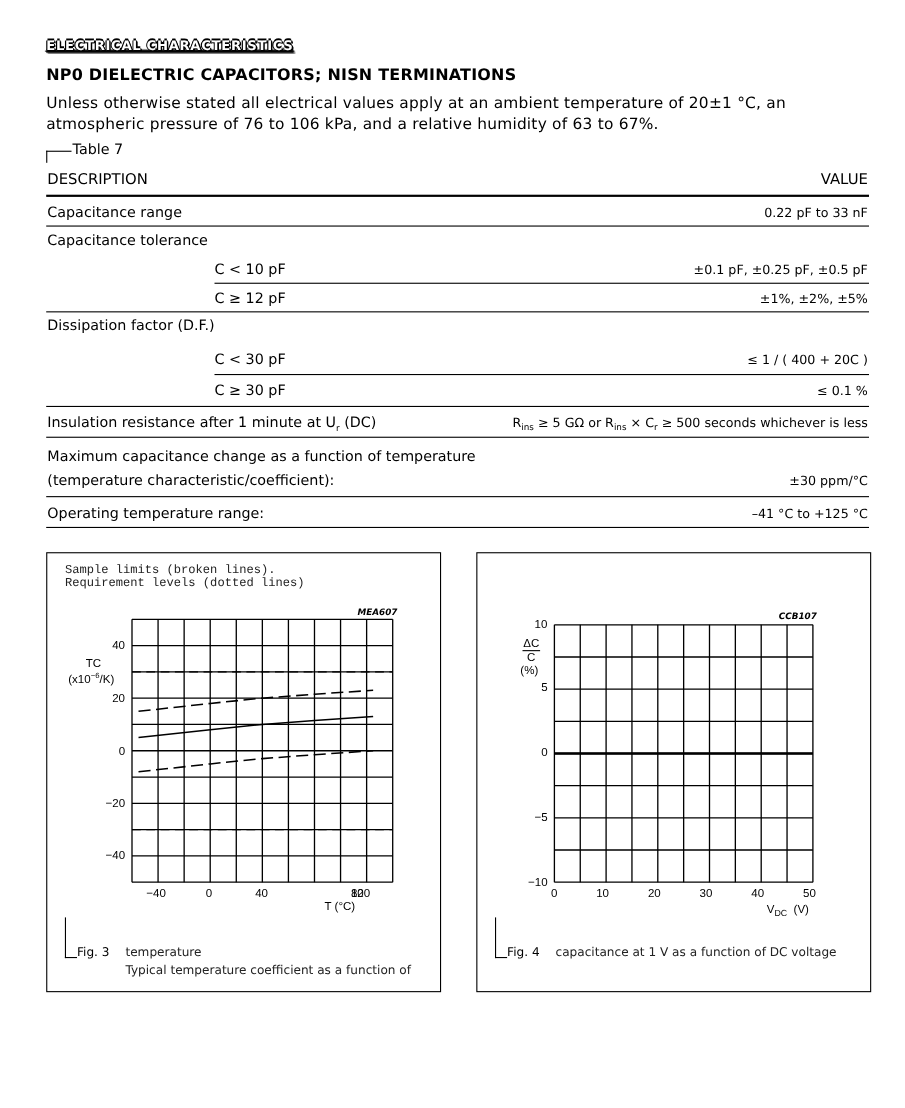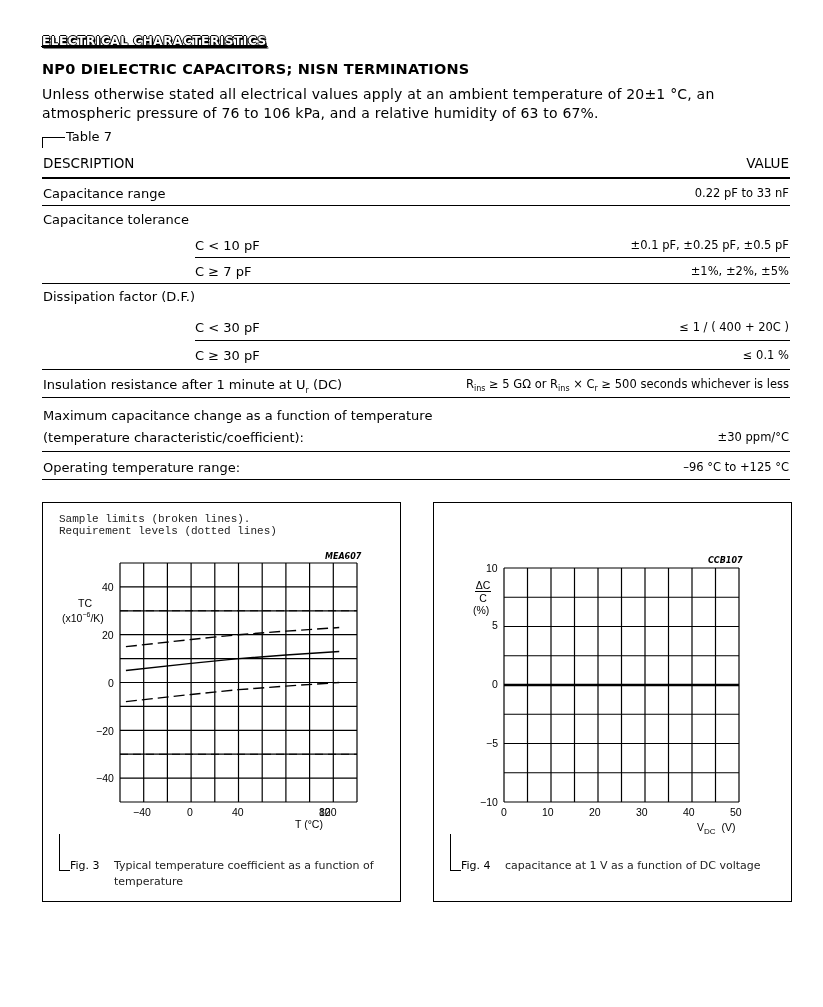--- a/index.html
+++ b/index.html
@@ -65,21 +65,21 @@
   <span class="desc">Capacitance tolerance</span>
 </div>
 
 <div class="row" style="top:238px;">
   <span class="sub">C &lt; 10 pF</span>
   <span class="val">±0.1 pF, ±0.25 pF, ±0.5 pF</span>
 </div>
 <div class="rule" style="left:195px; top:257px; width:595px;"></div>
 
 <div class="row" style="top:264px;">
-  <span class="sub">C ≥ 7 pF</span>
+  <span class="sub">C ≥ 12 pF</span>
   <span class="val">±1%, ±2%, ±5%</span>
 </div>
 <div class="rule" style="left:42px; top:283px; width:748px;"></div>
 
 <div class="row" style="top:289px;">
   <span class="desc">Dissipation factor (D.F.)</span>
 </div>
 
 <div class="row" style="top:320px;">
   <span class="sub">C &lt; 30 pF</span>
@@ -101,21 +101,21 @@
 
 <div class="row" style="top:408px;">
   <span class="desc" style="top:0;">Maximum capacitance change as a function of temperature</span>
   <span class="desc" style="top:22px;">(temperature characteristic/coefficient):</span>
   <span class="val" style="top:22px;">±30 ppm/°C</span>
 </div>
 <div class="rule" style="left:42px; top:451px; width:748px;"></div>
 
 <div class="row" style="top:460px;">
   <span class="desc">Operating temperature range:</span>
-  <span class="val">–96 °C to +125 °C</span>
+  <span class="val">–41 °C to +125 °C</span>
 </div>
 <div class="rule" style="left:42px; top:479px; width:748px;"></div>
 
 <div class="fig-box" style="left:42px; top:502px; width:357px; height:398px;"></div>
 <div class="fig-note" style="left:59px; top:513px;">
   <div>Sample limits (broken lines).</div>
   <div>Requirement levels (dotted lines)</div>
 </div>
 <div class="chart-code" style="left:325px; top:552px;">MEA607</div>
 
@@ -165,22 +165,22 @@
 <div class="tick" style="left:133px; top:806px;">−40</div>
 <div class="tick" style="left:187px; top:806px;">0</div>
 <div class="tick" style="left:232px; top:806px;">40</div>
 <div class="tick" style="left:280px; top:806px;padding-left:39px;">80</div>
 <div class="tick" style="left:319px; top:806px;text-align:center;">120</div>
 <div class="axis-lbl" style="left:295px; top:818px;">T  (°C)</div>
 
 <div class="caption-bracket" style="left:59px; top:834px;"></div>
 <div class="caption-fig" style="left:70px; top:859px;">Fig. 3</div>
 <div class="caption-text" style="left:114px; top:858px;">
+  <div>temperature</div>
   <div>Typical temperature coefficient as a function of</div>
-  <div>temperature</div>
 </div>
 
 <div class="fig-box" style="left:433px; top:502px; width:357px; height:398px;"></div>
 <div class="chart-code" style="left:708px; top:556px;">CCB107</div>
 
 <svg class="abs" style="left:0; top:0;" width="823" height="1007">
   <g id="fig4-grid" stroke="#000" stroke-width="1.2">
       <line x1="504" y1="568" x2="504" y2="802"></line>
       <line x1="527.5" y1="568" x2="527.5" y2="802"></line>
       <line x1="551" y1="568" x2="551" y2="802"></line>

